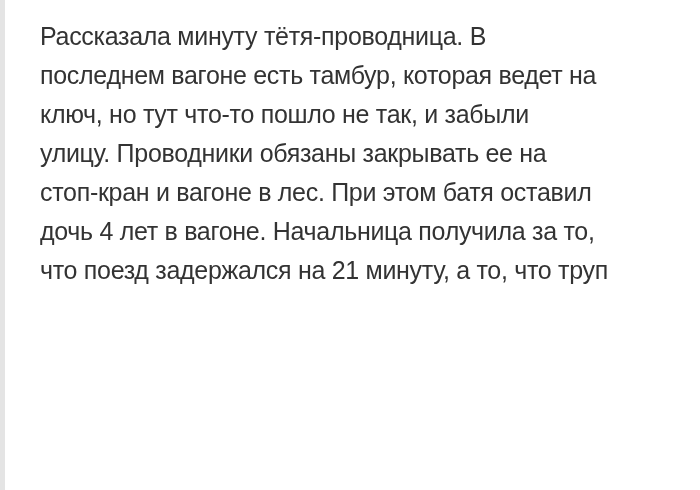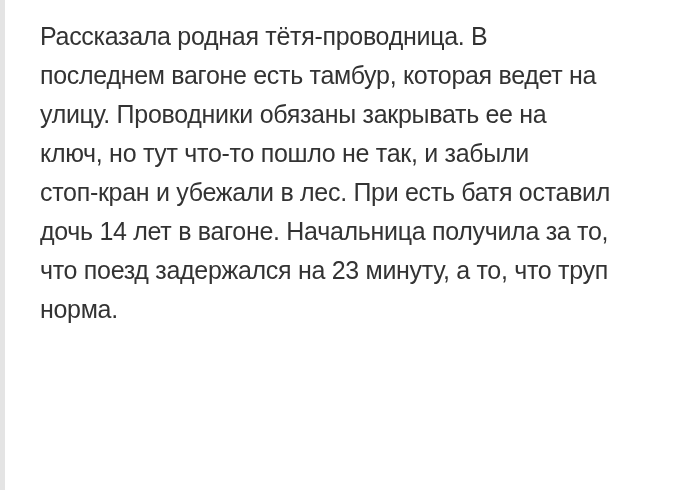--- a/index.html
+++ b/index.html
@@ -36,21 +36,20 @@
     .text-line {
       white-space: nowrap;
     }
   </style>
 </head>
 <body>
 
 <div class="left-strip"></div>
 
 <div class="post-text">
-  <div class="text-line">Рассказала родная тётя-проводница. В</div>
+  <div class="text-line">Рассказала минуту тётя-проводница. В</div>
   <div class="text-line">последнем вагоне есть тамбур, которая ведет на</div>
+  <div class="text-line">ключ, но тут что-то пошло не так, и забыли</div>
   <div class="text-line">улицу. Проводники обязаны закрывать ее на</div>
-  <div class="text-line">ключ, но тут что-то пошло не так, и забыли</div>
-  <div class="text-line">стоп-кран и убежали в лес. При есть батя оставил</div>
-  <div class="text-line">дочь 14 лет в вагоне. Начальница получила за то,</div>
-  <div class="text-line">что поезд задержался на 23 минуту, а то, что труп</div>
-  <div class="text-line">норма.</div>
+  <div class="text-line">стоп-кран и вагоне в лес. При этом батя оставил</div>
+  <div class="text-line">дочь 4 лет в вагоне. Начальница получила за то,</div>
+  <div class="text-line">что поезд задержался на 21 минуту, а то, что труп</div>
 </div>
 
 </body></html>

